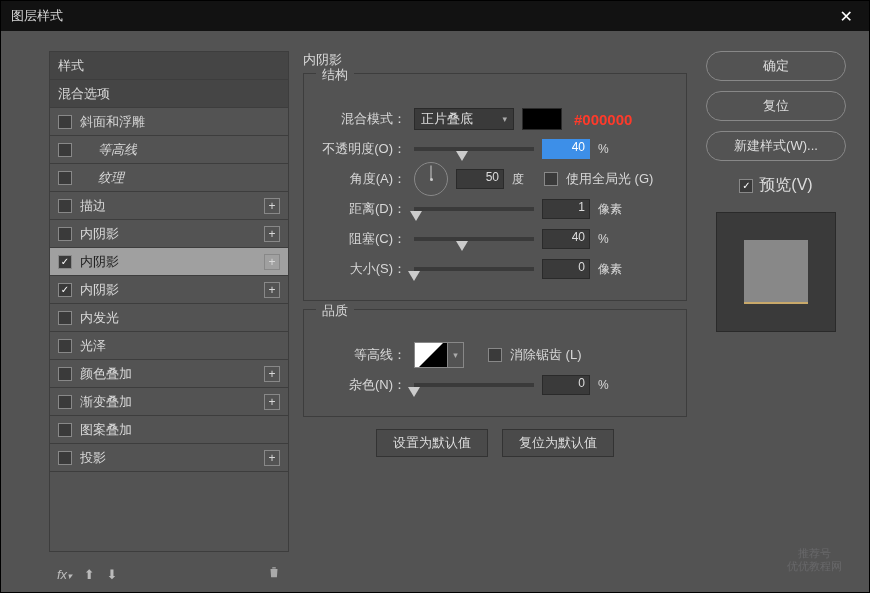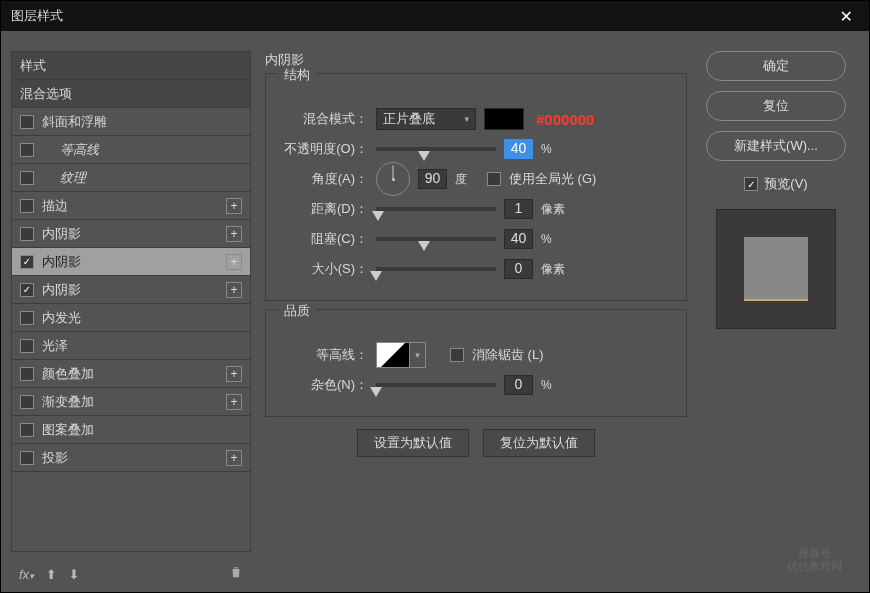--- a/index.html
+++ b/index.html
@@ -1,21 +1,21 @@
 <!DOCTYPE html>
 <html><head>
 <meta charset="utf-8">
 <style>
 * { box-sizing: border-box; margin: 0; padding: 0; font-family: "Microsoft YaHei", sans-serif; }
 body { background: #535353; width: 870px; height: 593px; overflow: hidden; }
 .dialog { width: 870px; height: 593px; background: #535353; border: 1px solid #000; }
 .titlebar { height: 30px; background: #121212; color: #d8d8d8; display: flex; align-items: center; padding: 0 10px; justify-content: space-between; }
 .titlebar .title { font-size: 13px; }
 .close-x { color: #fff; font-size: 16px; cursor: pointer; padding: 0 6px; }
-.body { display: flex; padding: 20px 18px 10px 10px; height: calc(100% - 30px); gap: 14px; }
+.body { display: flex; padding: 20px 18px 10px 34px; height: calc(100% - 30px); gap: 14px; margin-left: 14px; }
 .sidebar { width: 240px; display: flex; flex-direction: column; }
 .style-list { border: 1px solid #3d3d3d; background: #535353; flex: 1; overflow: hidden; }
 .row { height: 28px; display: flex; align-items: center; color: #d8d8d8; font-size: 13px; border-bottom: 1px solid #3d3d3d; padding: 0 8px; position: relative; }
 .row.header { background: #454545; }
 .row.selected { background: #a0a0a0; color: #222; }
 .row .chk { width: 14px; height: 14px; border: 1px solid #888; margin-right: 8px; background: #3a3a3a; display: inline-flex; align-items: center; justify-content: center; font-size: 10px; color: #fff; }
 .row .chk.checked::after { content: "✓"; }
 .row .lbl { flex: 1; }
 .row.indent .lbl { padding-left: 18px; font-style: italic; }
 .row .plus { width: 16px; height: 16px; border: 1px solid #888; display: flex; align-items: center; justify-content: center; font-size: 12px; color: #d8d8d8; margin-left: auto; }
@@ -28,37 +28,37 @@
 .fieldset { border: 1px solid #3d3d3d; padding: 14px 16px 16px 16px; margin-bottom: 8px; }
 .fieldset-legend { position: relative; top: -22px; left: -4px; background: #535353; padding: 0 6px; display: inline-block; margin-bottom: -14px; }
 .form-row { display: flex; align-items: center; height: 30px; gap: 8px; }
 .form-row .label { width: 86px; text-align: right; }
 .select { background: #3a3a3a; border: 1px solid #2a2a2a; color: #ddd; height: 22px; width: 100px; padding: 0 6px; display: flex; align-items: center; justify-content: space-between; font-size: 13px; }
 .select .arrow { font-size: 9px; color: #aaa; }
 .color-swatch { width: 40px; height: 22px; background: #000; border: 1px solid #2a2a2a; }
 .annot { color: #ff3a2a; font-weight: bold; margin-left: 4px; font-size: 15px; }
 .slider-track { width: 120px; height: 4px; background: #3a3a3a; position: relative; display: flex; align-items: center; }
 .slider-thumb { width: 0; height: 0; border-left: 6px solid transparent; border-right: 6px solid transparent; border-top: 10px solid #ccc; position: absolute; top: 4px; transform: translateX(-50%); }
-.num-input { width: 29px; height: 20px; background: #3a3a3a; border: 1px solid #2a2a2a; color: #ddd; text-align: center; padding: 0 4px; font-size: 14px; }
+.num-input { width: 48px; height: 20px; background: #3a3a3a; border: 1px solid #2a2a2a; color: #ddd; text-align: right; padding: 0 4px; font-size: 12px; }
 .num-input.hl { border: 1px solid #3d8fe8; background: #3d8fe8; color: #fff; }
 .unit { width: 24px; font-size: 12px; }
 .angle-dial { width: 34px; height: 34px; border: 1px solid #888; border-radius: 50%; position: relative; background: #535353; }
 .angle-dial::after { content: ""; position: absolute; width: 14px; height: 1px; background: #ccc; top: 50%; left: 50%; transform-origin: left center; transform: rotate(-90deg); }
 .angle-dial::before { content:""; position:absolute; width:3px; height:3px; background:#ccc; border-radius:50%; top:calc(50% - 1.5px); left:calc(50% - 1.5px); }
 .chk2 { width: 14px; height: 14px; border: 1px solid #888; background: #3a3a3a; display: inline-flex; align-items: center; justify-content: center; font-size: 10px; color: #fff; }
 .chk2.checked::after { content: "✓"; }
 .contour-swatch { width: 34px; height: 26px; border: 1px solid #888; background: linear-gradient(135deg, #fff 0%, #fff 49%, #000 51%, #000 100%); }
 .contour-wrap { display:flex; align-items:center; }
 .contour-dd { width: 16px; height: 26px; border: 1px solid #888; border-left: none; display:flex; align-items:center; justify-content:center; font-size:9px; color:#aaa; background:#535353;}
 .btn-row { display: flex; gap: 14px; justify-content: center; margin-top: 12px; }
 .flat-btn { background: #4a4a4a; border: 1px solid #333; color: #ddd; padding: 4px 16px; font-size: 13px; cursor: pointer; }
 
 .right { width: 150px; display: flex; flex-direction: column; gap: 10px; align-items: center; }
 .pill-btn { width: 140px; height: 30px; border: 1px solid #888; border-radius: 16px; background: #535353; color: #ddd; font-size: 13px; display: flex; align-items: center; justify-content: center; cursor: pointer; }
-.preview-row { display: flex; align-items: center; gap: 6px; color: #ddd; font-size: 13px; margin-top: 4px; }
+.preview-row { display: flex; align-items: center; gap: 6px; color: #ddd; font-size: 16px; margin-top: 4px; }
 .preview-box { width: 120px; height: 120px; background: #3a3a3a; border: 1px solid #2a2a2a; display: flex; align-items: center; justify-content: center; margin-top: 6px; }
 .preview-inner { width: 64px; height: 64px; background: #888; border-bottom: 2px solid #c9a96a; }
 .watermark { position: absolute; right: 28px; bottom: 20px; color: rgba(200,200,210,.18); font-size: 11px; text-align: center; line-height: 1.2; }
 </style>
 </head>
 <body>
 
 <div class="dialog">
   <div class="titlebar">
     <span class="title">图层样式</span>
@@ -168,21 +168,21 @@
           <div class="slider-track">
               <div class="slider-thumb" style="left:40%"></div>
             </div>
           <div class="num-input hl">40</div>
           <span class="unit">%</span>
         </div>
 
         <div class="form-row">
           <span class="label">角度(A)：</span>
           <div class="angle-dial"></div>
-          <div class="num-input">90</div>
+          <div class="num-input">50</div>
           <span class="unit">度</span>
           <span class="chk2"></span>
           <span>使用全局光 (G)</span>
         </div>
 
         <div class="form-row">
           <span class="label">距离(D)：</span>
           <div class="slider-track">
               <div class="slider-thumb" style="left:2%"></div>
             </div>

